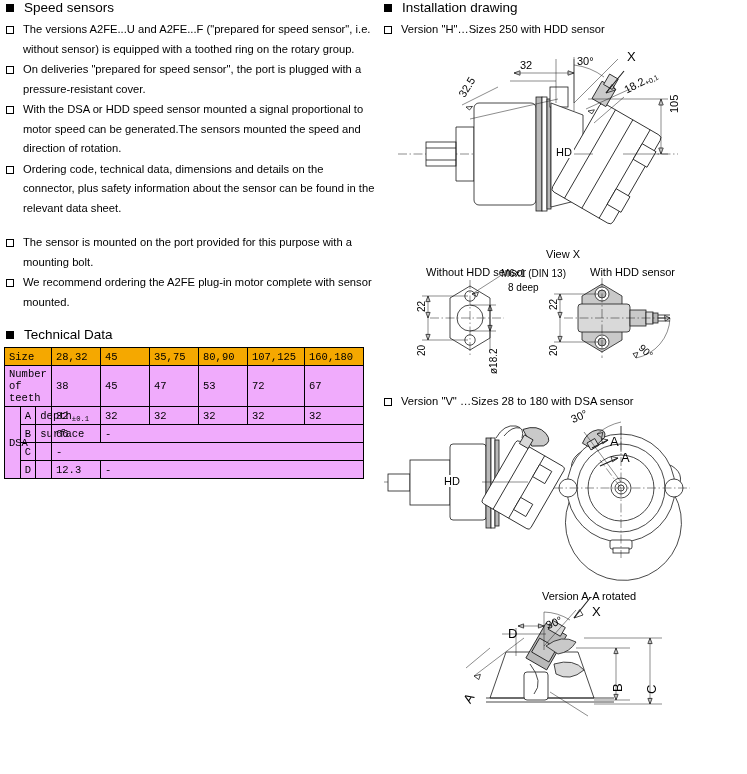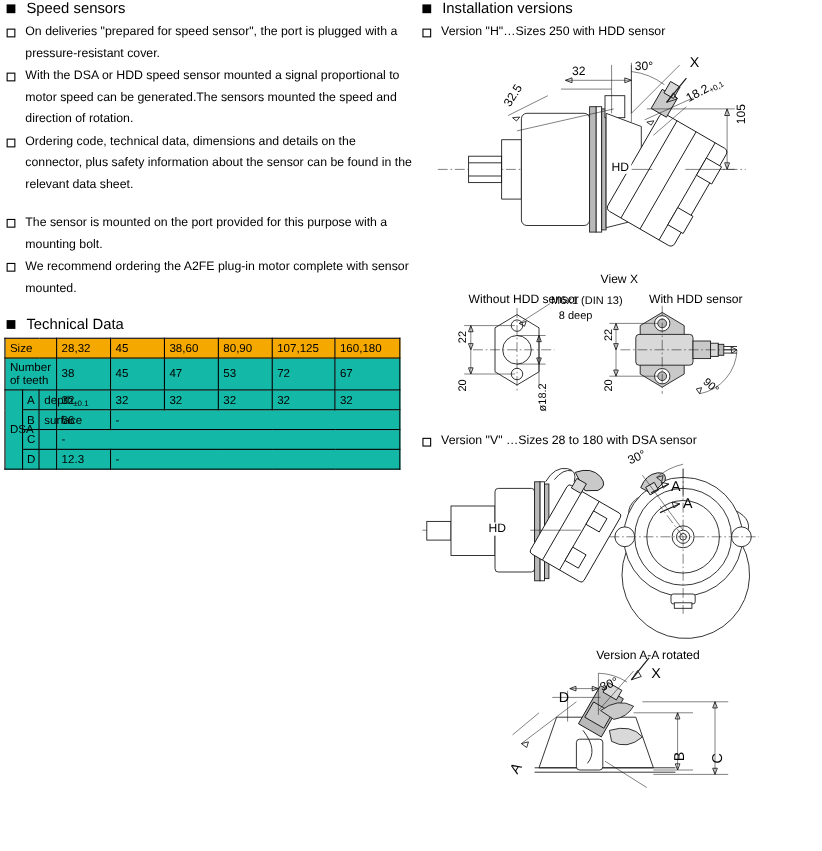--- a/index.html
+++ b/index.html
@@ -60,29 +60,30 @@
   .gap-md { height: 14px; }
 
   
   table.techdata {
     border-collapse: collapse;
     margin-left: 4px;
     margin-top: 3px;
     width: 360px;
     font-size: 10.5px;
     table-layout: fixed;
+    font-family: Liberation Mono, monospace;
   }
   table.techdata td, table.techdata th {
     border: 1px solid #000;
     padding: 2px 4px;
     text-align: left;
     font-weight: normal;
     height: 13px;
     vertical-align: middle;
-    background: #14b8a6;
+    background: #f0abfc;
   }
   table.techdata tr.hdr td { background: #F5A800; }
   .c-lbl1 { width: 42px; }
   .c-lbl2 { width: 24px; }
   .c-lbl3 { width: 52px; }
   .c-v    { width: 40px; }
   .c-v5   { width: 48px; }
   .c-v6   { width: 50px; }
   sub.tol { font-size: 7.2px; vertical-align: baseline; position: relative; top: 2px; }
 
@@ -113,20 +114,24 @@
 
 <div id="left-col" class="col">
 
   <div class="heading">
     <span class="marker"></span>
     <span class="htext">Speed sensors</span>
   </div>
 
   <div class="bullet">
     <span class="marker"></span>
+    <span class="btext">The versions A2FE...U and A2FE...F ("prepared for speed sensor", i.e. without sensor) is equipped with a toothed ring on the rotary group.</span>
+  </div>
+  <div class="bullet">
+    <span class="marker"></span>
     <span class="btext">On deliveries "prepared for speed sensor", the port is plugged with a pressure-resistant cover.</span>
   </div>
   <div class="bullet">
     <span class="marker"></span>
     <span class="btext">With the DSA or HDD speed sensor mounted a signal proportional to motor speed can be generated.The sensors mounted the speed and direction of rotation.</span>
   </div>
   <div class="bullet">
     <span class="marker"></span>
     <span class="btext">Ordering code, technical data, dimensions and details on the connector, plus safety information about the sensor can be found in the relevant data sheet.</span>
   </div>
@@ -149,21 +154,21 @@
     <span class="marker"></span>
     <span class="htext">Technical Data</span>
   </div>
 
   <table class="techdata">
     <tbody>
         <tr class="hdr">
       <td colspan="3">Size</td>
       <td class="c-v">28,32</td>
       <td class="c-v">45</td>
-      <td class="c-v">38,60</td>
+      <td class="c-v">35,75</td>
       <td class="c-v">80,90</td>
       <td class="c-v5">107,125</td>
       <td class="c-v6">160,180</td>
     </tr>
 
     <tr>
       <td colspan="3">Number of teeth</td>
       <td>38</td>
       <td>45</td>
       <td>47</td>
@@ -204,21 +209,21 @@
       <td colspan="5">-</td>
     </tr>
   </tbody>
     </table>
 </div>
 
 <div id="right-col" class="col">
 
   <div class="heading">
     <span class="marker"></span>
-    <span class="htext">Installation versions</span>
+    <span class="htext">Installation drawing</span>
   </div>
 
   <div class="bullet">
     <span class="marker"></span>
     <span class="btext">Version "H"…Sizes 250 with HDD sensor</span>
   </div>
 
   <div class="drawing" style="height:205px;">
     <svg width="369" height="205" viewBox="0 0 369 205">
 

